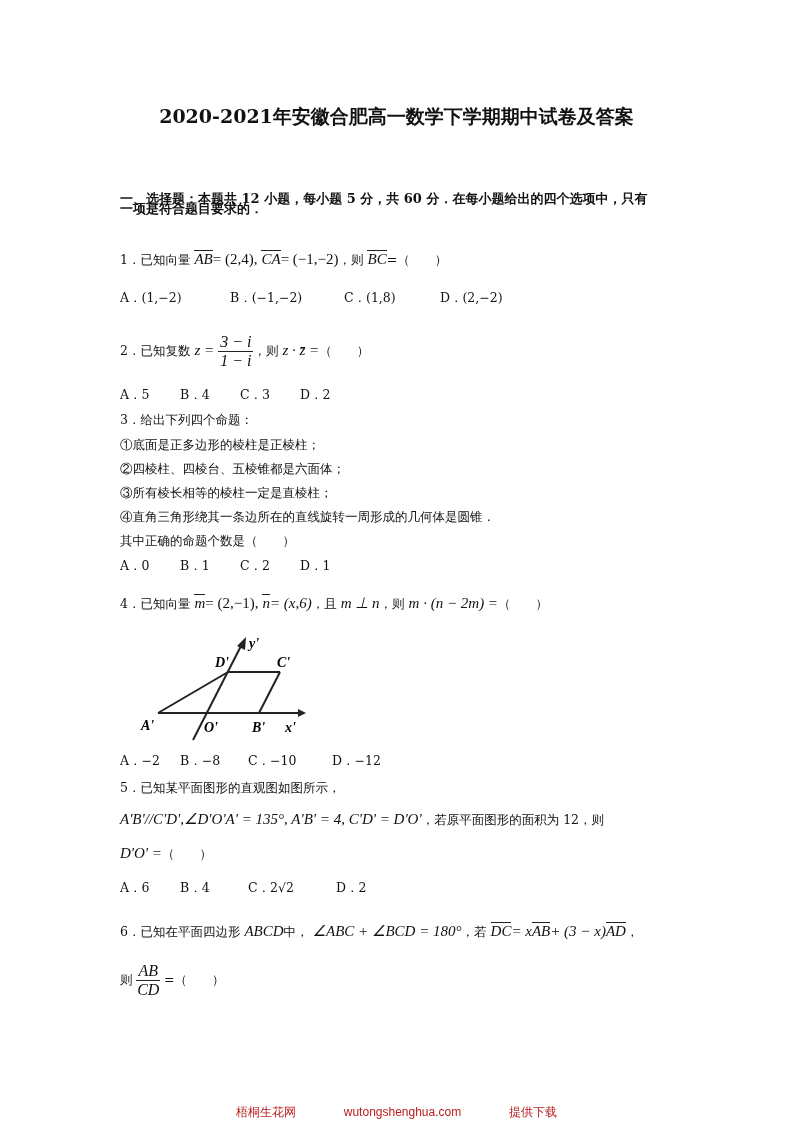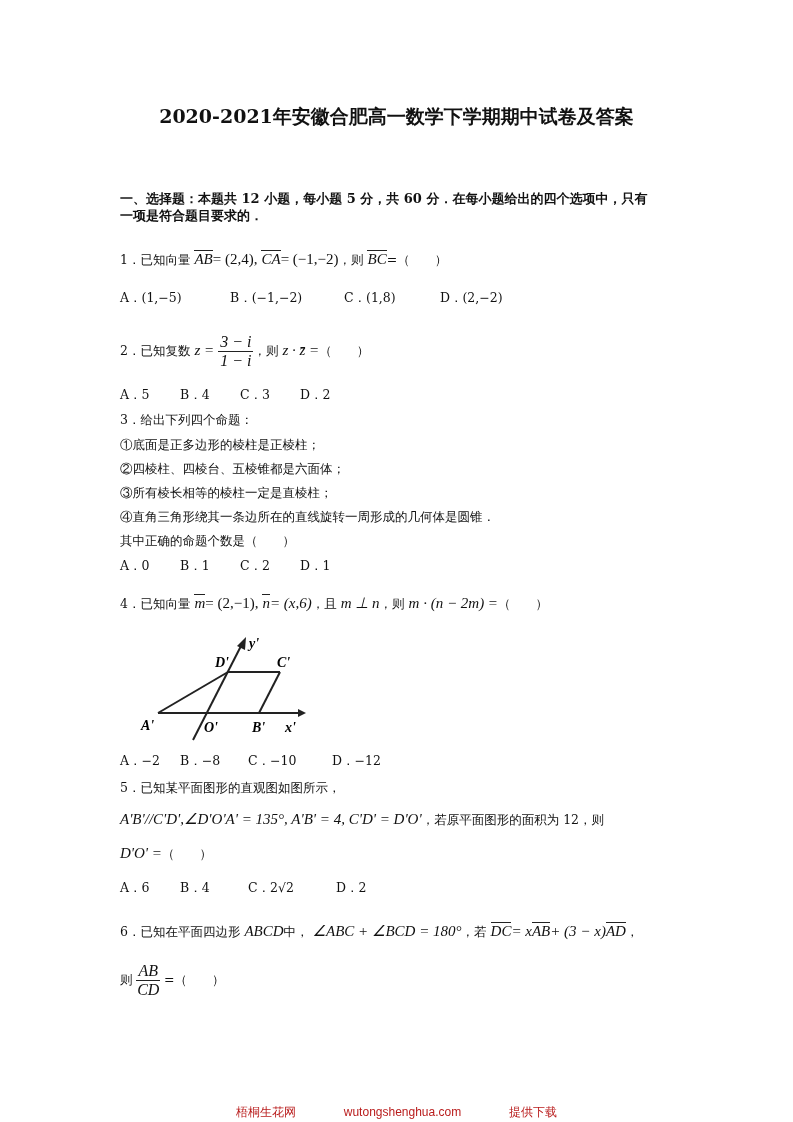--- a/index.html
+++ b/index.html
@@ -20,30 +20,30 @@
   .footer span { margin:0 22px; }
   .footer .url { font-family:"Liberation Sans", sans-serif; }
   svg text { font-family:"Liberation Serif", serif; font-style:italic; font-weight:bold; font-size:14px; }
 </style>
 </head>
 <body>
 
 <div class="abs title">2020-2021年安徽合肥高一数学下学期期中试卷及答案</div>
 
 <div class="abs sec" style="top:190px;">一、选择题：本题共 12 小题，每小题 5 分，共 60 分．在每小题给出的四个选项中，只有</div>
-<div class="abs sec" style="top:207px;">一项是符合题目要求的．</div>
+<div class="abs sec" style="top:200px;">一项是符合题目要求的．</div>
 
 <div class="abs q" style="top:250px;">
   <span>1．</span><span>已知向量</span>
   <span class="m vec">AB</span><span class="mn">= (2,4),</span>
   <span class="m vec">CA</span><span class="mn">= (−1,−2)</span><span>，则</span>
   <span class="m vec">BC</span><span>=（　　）</span>
 </div>
 <div class="abs q" style="top:290px;">
-  <span class="opt" style="width:106px">A．(1,−5)</span>
+  <span class="opt" style="width:106px">A．(1,−2)</span>
   <span class="opt" style="width:110px">B．(−1,−2)</span>
   <span class="opt" style="width:92px">C．(1,8)</span>
   <span class="opt">D．(2,−2)</span>
 </div>
 
 <div class="abs q" style="top:333px;">
   <span>2．</span><span>已知复数</span>
   <span class="m">z =</span>
   <span class="frac">
       <i class="num">3 − i</i>

